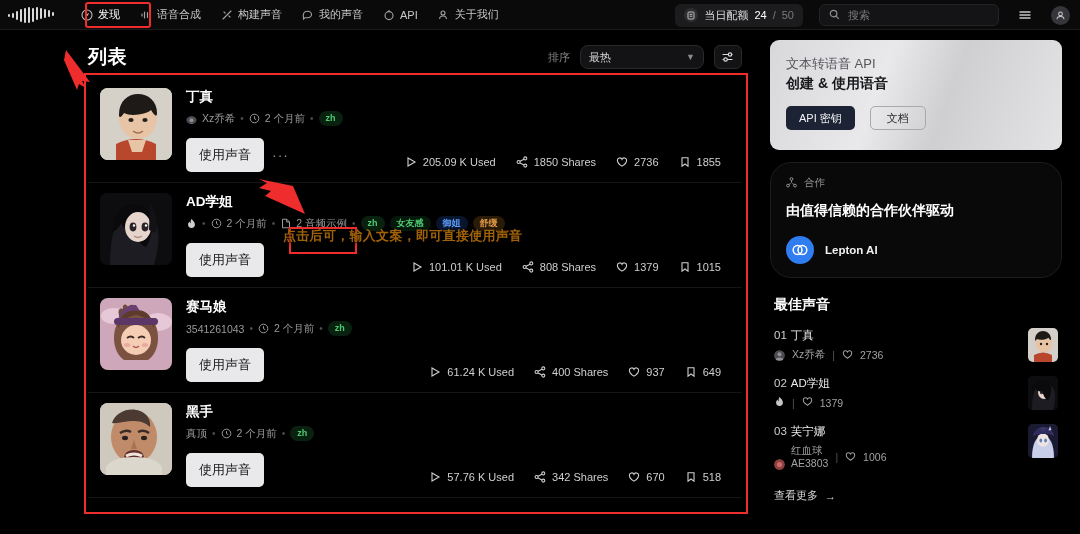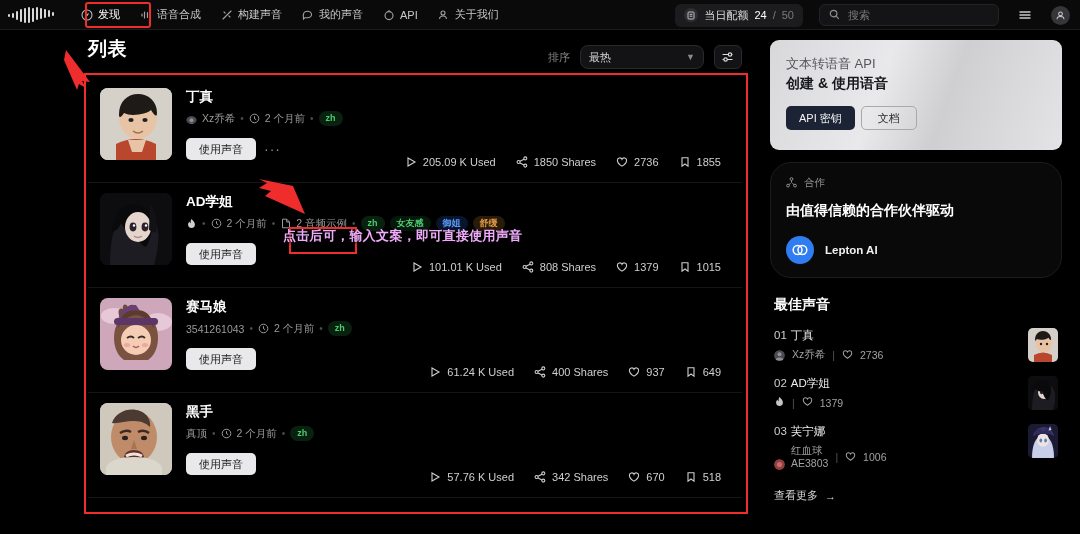--- a/index.html
+++ b/index.html
@@ -55,21 +55,21 @@
     background: #141416; border: 1px solid #232326;
     padding: 0 9px; font-size: 11px; color: #7c7c7c;
   }
   .icon-btn { width: 20px; height: 20px; display:flex; align-items:center; justify-content:center; color:#c5c5c5; cursor:pointer; }
   .avatar-top { width: 19px; height: 19px; border-radius: 50%; background:#35353a; display:flex; align-items:center; justify-content:center; color:#cfcfcf; }
 
   
   .content { position: absolute; top: 30px; left: 0; width: 1080px; height: 504px; }
 
   .main { position: absolute; left: 0; top: 0; width: 760px; height: 504px; padding: 0 18px 0 88px; }
-  .page-head { display: flex; justify-content: space-between; height: 48px; padding-top: 6px; }
+  .page-head { display: flex; align-items: center; justify-content: space-between; height: 48px; padding-top: 6px; }
   .page-title { font-size: 19px; font-weight: 700; color: #fff; letter-spacing: .5px; }
   .head-tools { display: flex; align-items: center; gap: 10px; }
   .sort-label { font-size: 11px; color: #8c8c8c; }
   .select {
     width: 124px; height: 24px; border-radius: 8px;
     background: #131315; border: 1px solid #2a2a2d;
     display: flex; align-items: center; justify-content: space-between;
     padding: 0 8px; font-size: 11px; color: #d5d5d5; cursor: pointer;
   }
   .select .chev { color: #8a8a8a; font-size: 9px; }
@@ -110,56 +110,56 @@
     font-size: 9px; padding: 2px 7px; border-radius: 9px; line-height: 11px;
     font-weight: 600; white-space: nowrap; text-align: center;
   }
   .tag.zh    { color: #4ecb71; background: rgba(31,120,55,.28); }
   .tag.green { color: #4ecb71; background: rgba(31,120,55,.20); }
   .tag.blue  { color: #5a9bf7; background: rgba(30,70,150,.30); }
   .tag.orange{ color: #e39b4a; background: rgba(130,80,25,.32); }
 
   .use-btn {
     margin-top: 12px; display: inline-flex; align-items: center; justify-content: center;
-    height: 22px; padding: 0 13px; border-radius: 5px;
-    background: #e9e9ec; color: #1a1a1a; font-size: 11px; cursor: pointer;
+    height: 34px; padding: 0 13px; border-radius: 5px;
+    background: #e9e9ec; color: #1a1a1a; font-size: 13px; cursor: pointer;
   }
   .row-actions { display: flex; align-items: center; gap: 8px; }
   .dots { color: #8d8d8d; font-size: 14px; letter-spacing: 1px; margin-top: 12px; cursor: pointer; }
 
   .stats {
     position: absolute; right: 21px; bottom: 14px;
     display: flex; align-items: center; gap: 20px;
     font-size: 11px; color: #cfcfcf;
   }
   .stat { display: flex; align-items: center; gap: 6px; }
   .stat svg { display:block; }
 
   .hl-usebtn {
     position: absolute; left: 201px; top: 149px; width: 68px; height: 27px;
     border: 2px solid #ef2d2d; pointer-events: none; z-index: 6;
   }
   .annotation {
     position: absolute; left: 283px; top: 197px; z-index: 7;
-    font-size: 13px; font-weight: 700; color: #f0abfc;
+    font-size: 13px; font-weight: 700; color: #a16207;
     text-shadow: 0 1px 3px #000; letter-spacing: .3px;
   }
   .arrow { position: absolute; z-index: 7; pointer-events: none; }
 
   
   .side { position: absolute; left: 762px; top: 0; width: 318px; height: 504px; padding: 10px 18px 0 8px; }
 
   .promo {
     position: relative; height: 110px; border-radius: 9px; overflow: hidden;
     background: linear-gradient(110deg, #d8d8da 0%, #e9e9eb 38%, #cfcfd2 60%, #e4e4e6 100%);
     padding: 14px 16px;
   }
   .promo .p1 { font-size: 13px; color: #55565b; line-height: 19px; }
   .promo .p2 { font-size: 14px; font-weight: 700; color: #16171a; line-height: 21px; }
-  .promo-btns { display: flex; gap: 6px; margin-top: 12px; }
+  .promo-btns { display: flex; gap: 15px; margin-top: 12px; }
   .btn-dark {
     height: 24px; padding: 0 13px; border-radius: 5px;
     background: #1c2334; color: #f2f2f4; font-size: 11px;
     display: flex; align-items: center; cursor: pointer;
   }
   .btn-outline {
     height: 24px; padding: 0 16px; border-radius: 5px;
     border: 1px solid #a9a9ad; color: #2a2b2e; font-size: 11px;
     display: flex; align-items: center; cursor: pointer; background: transparent;
   }

